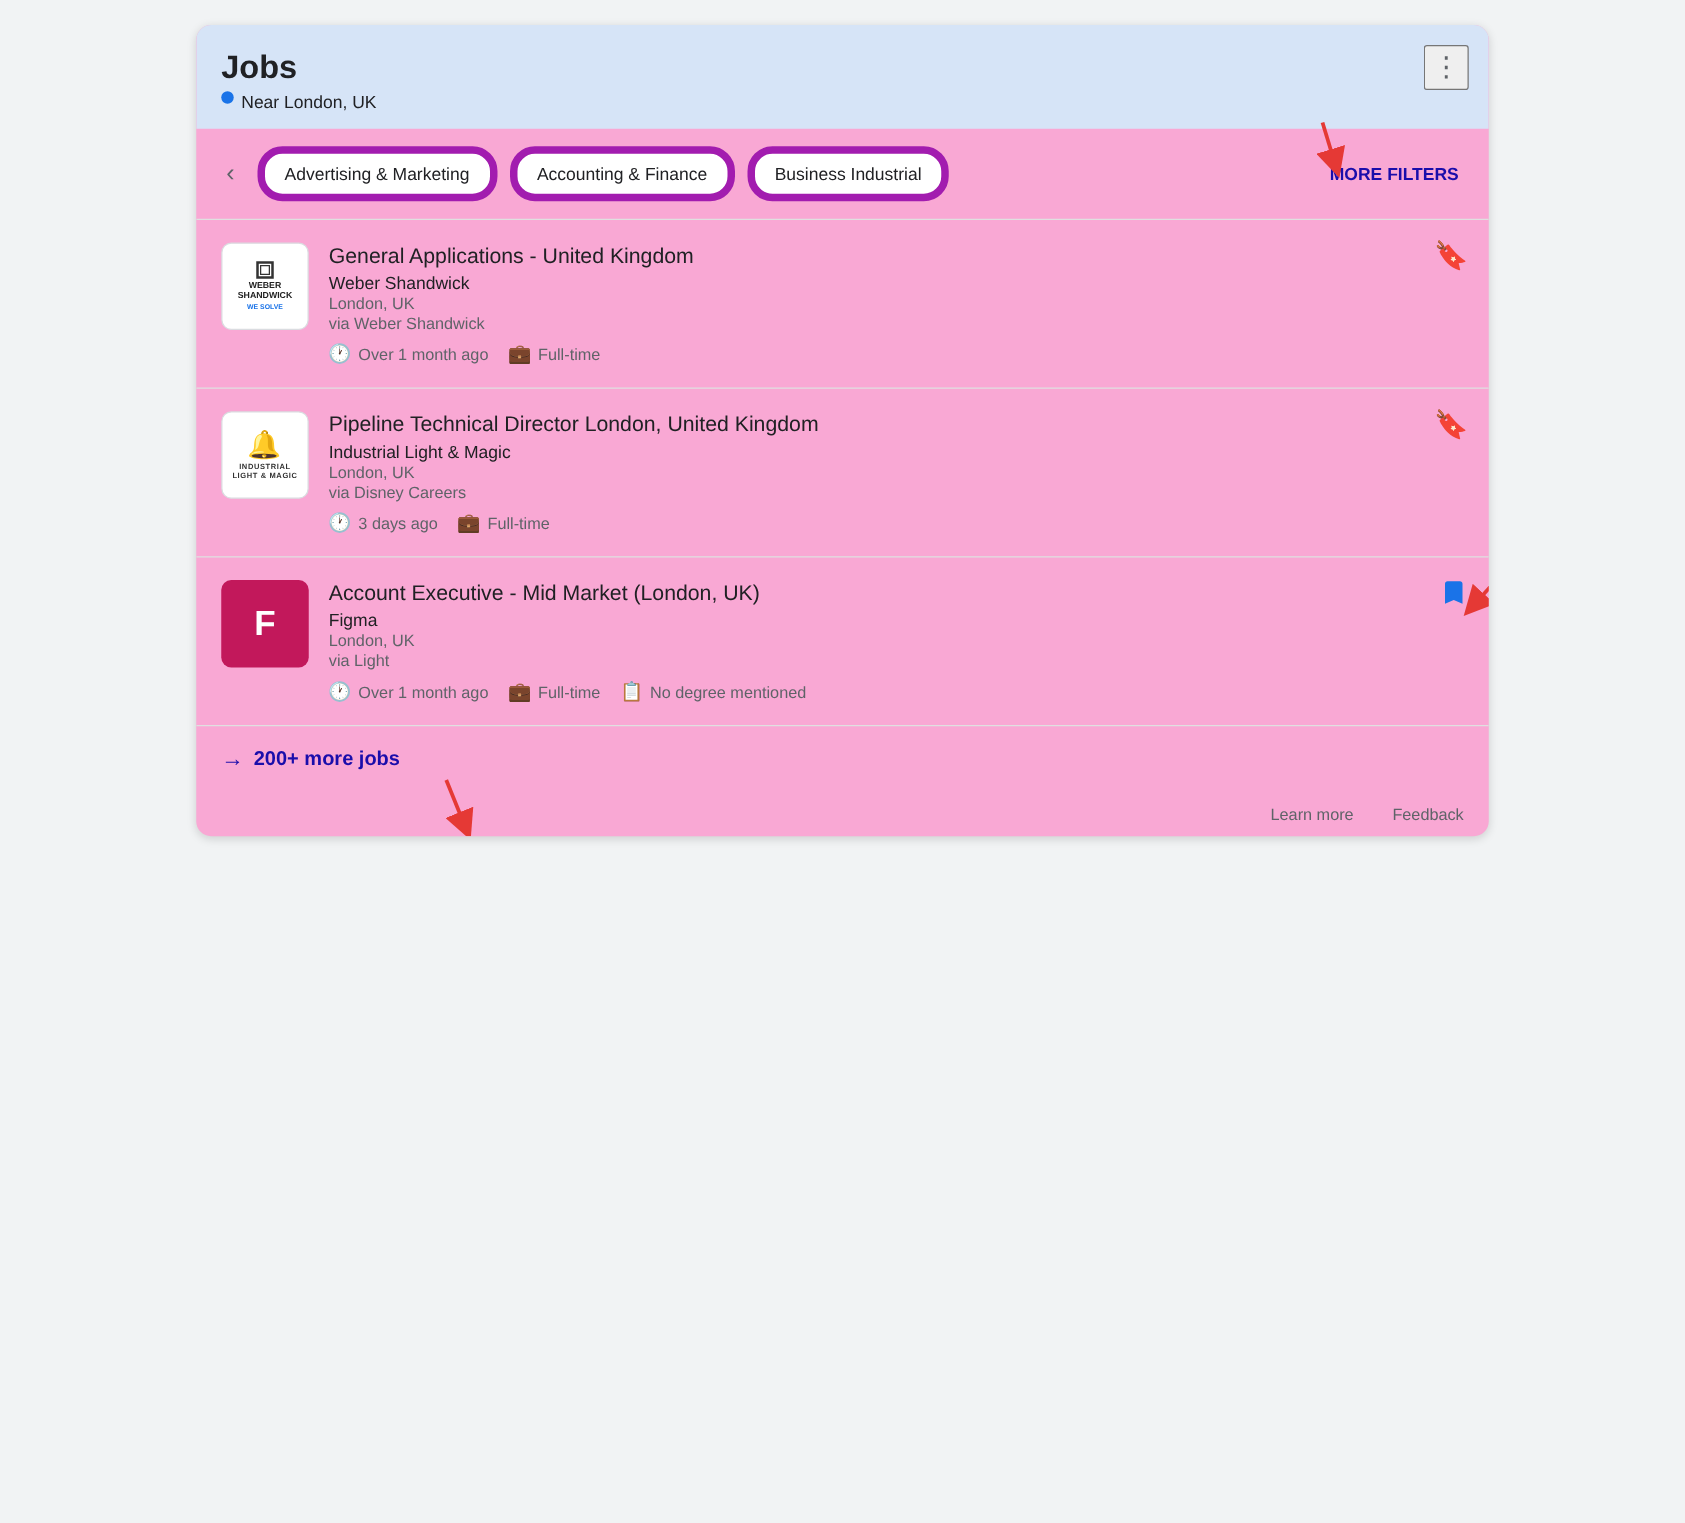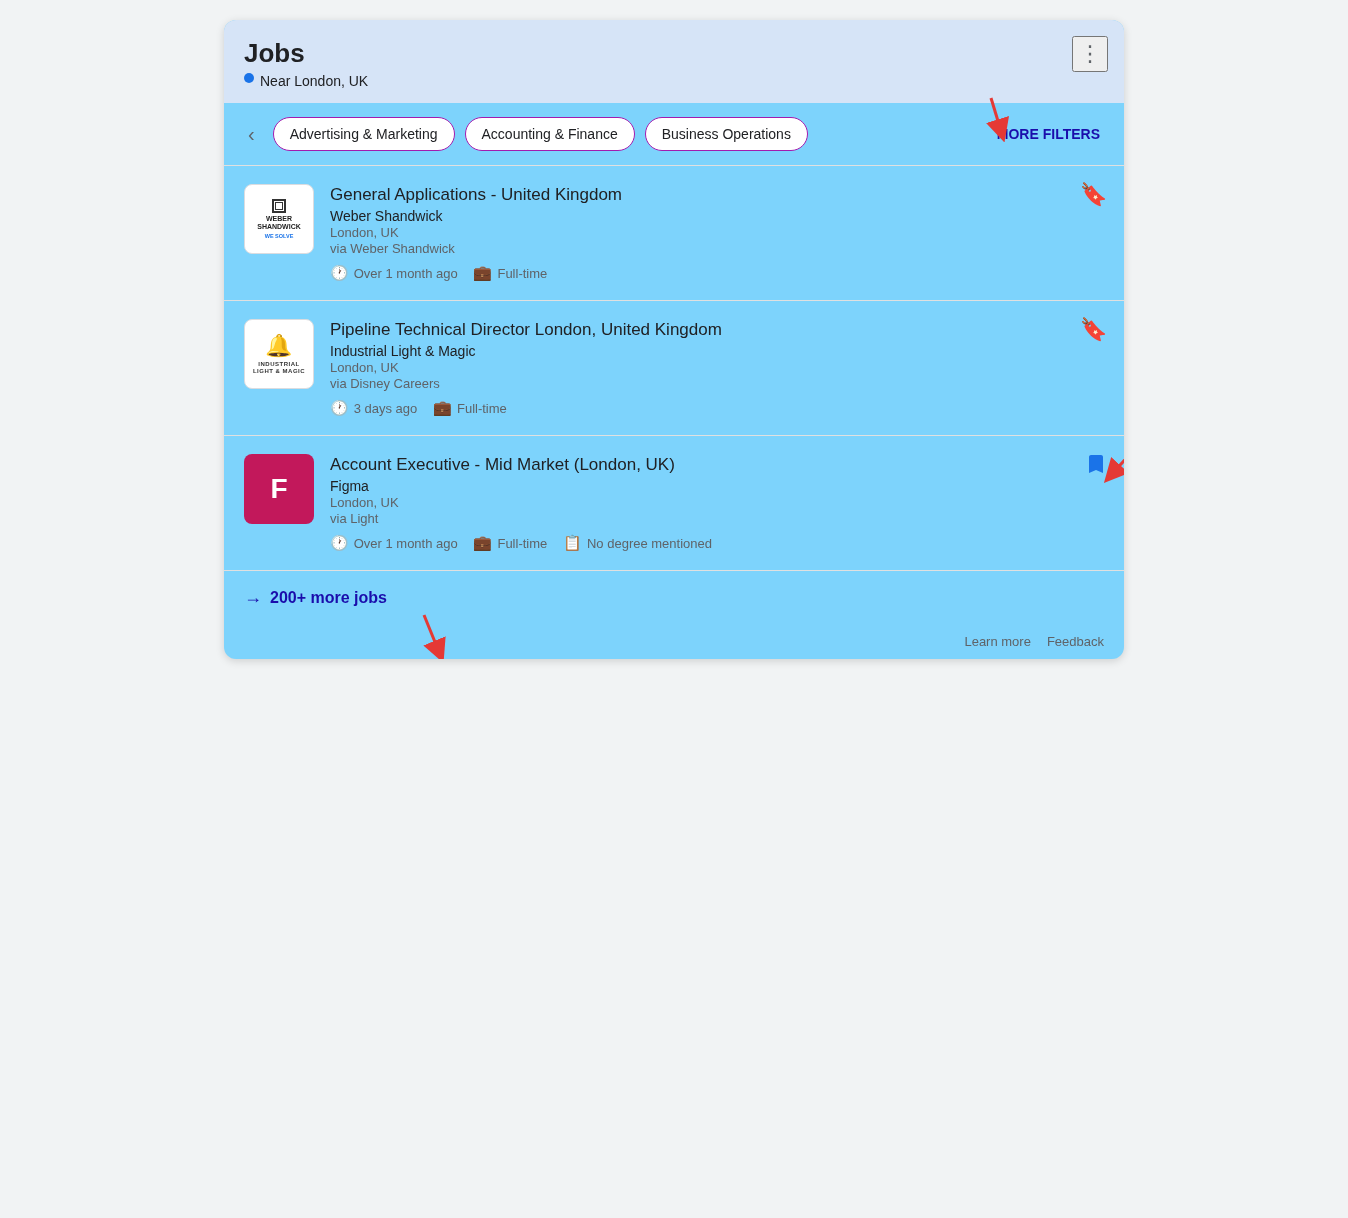--- a/index.html
+++ b/index.html
@@ -6,24 +6,24 @@
     body {
       font-family: Arial, sans-serif;
       background: #f1f3f4;
       display: flex;
       justify-content: center;
       align-items: flex-start;
       padding: 20px;
       min-height: 100vh;
     }
     .card {
-      background: #7dd3fc;
+      background: #f9a8d4;
       border-radius: 12px;
       box-shadow: 0 2px 8px rgba(0,0,0,0.15);
-      width: 900px;
+      width: 1034px;
       overflow: hidden;
     }
     
     .header {
       background: #d6e4f7;
       padding: 18px 20px 14px 20px;
       position: relative;
     }
     .header-title {
       font-size: 26px;
@@ -71,21 +71,21 @@
       background: none;
       border: none;
       cursor: pointer;
       color: #5f6368;
       font-size: 20px;
       padding: 4px 8px;
       display: flex;
       align-items: center;
     }
     .filter-chip {
-      border: 1px solid #a21caf;
+      border: 6px solid #a21caf;
       border-radius: 20px;
       padding: 8px 16px;
       font-size: 14px;
       color: #202124;
       background: #fff;
       cursor: pointer;
       white-space: nowrap;
     }
     .more-filters-btn {
       margin-left: auto;
@@ -263,21 +263,21 @@
       cursor: pointer;
     }
     .more-jobs-arrow {
       font-size: 18px;
     }
     
     .card-footer {
       padding: 10px 20px;
       display: flex;
       justify-content: flex-end;
-      gap: 16px;
+      gap: 31px;
     }
     .footer-link {
       font-size: 13px;
       color: #5f6368;
       cursor: pointer;
       text-decoration: none;
     }
     .filters-section {
       position: relative;
     }
@@ -309,21 +309,21 @@
           </marker>
         </defs>
         <path d="M25,5 L35,38" stroke="#e53935" stroke-width="3" fill="none" marker-end="url(#arrowhead1)"></path>
       </svg>
     </div>
 
     <div class="filters-row">
       <button class="filter-back-btn">‹</button>
       <button class="filter-chip">Advertising &amp; Marketing</button>
       <button class="filter-chip">Accounting &amp; Finance</button>
-      <button class="filter-chip">Business Operations</button>
+      <button class="filter-chip">Business Industrial</button>
       <button class="more-filters-btn">MORE FILTERS</button>
     </div>
   </div>
 
   <div class="job-list">
 
     <div class="job-item">
       <div class="company-logo">
         <div class="ws-logo">
           <div class="ws-logo-top">

